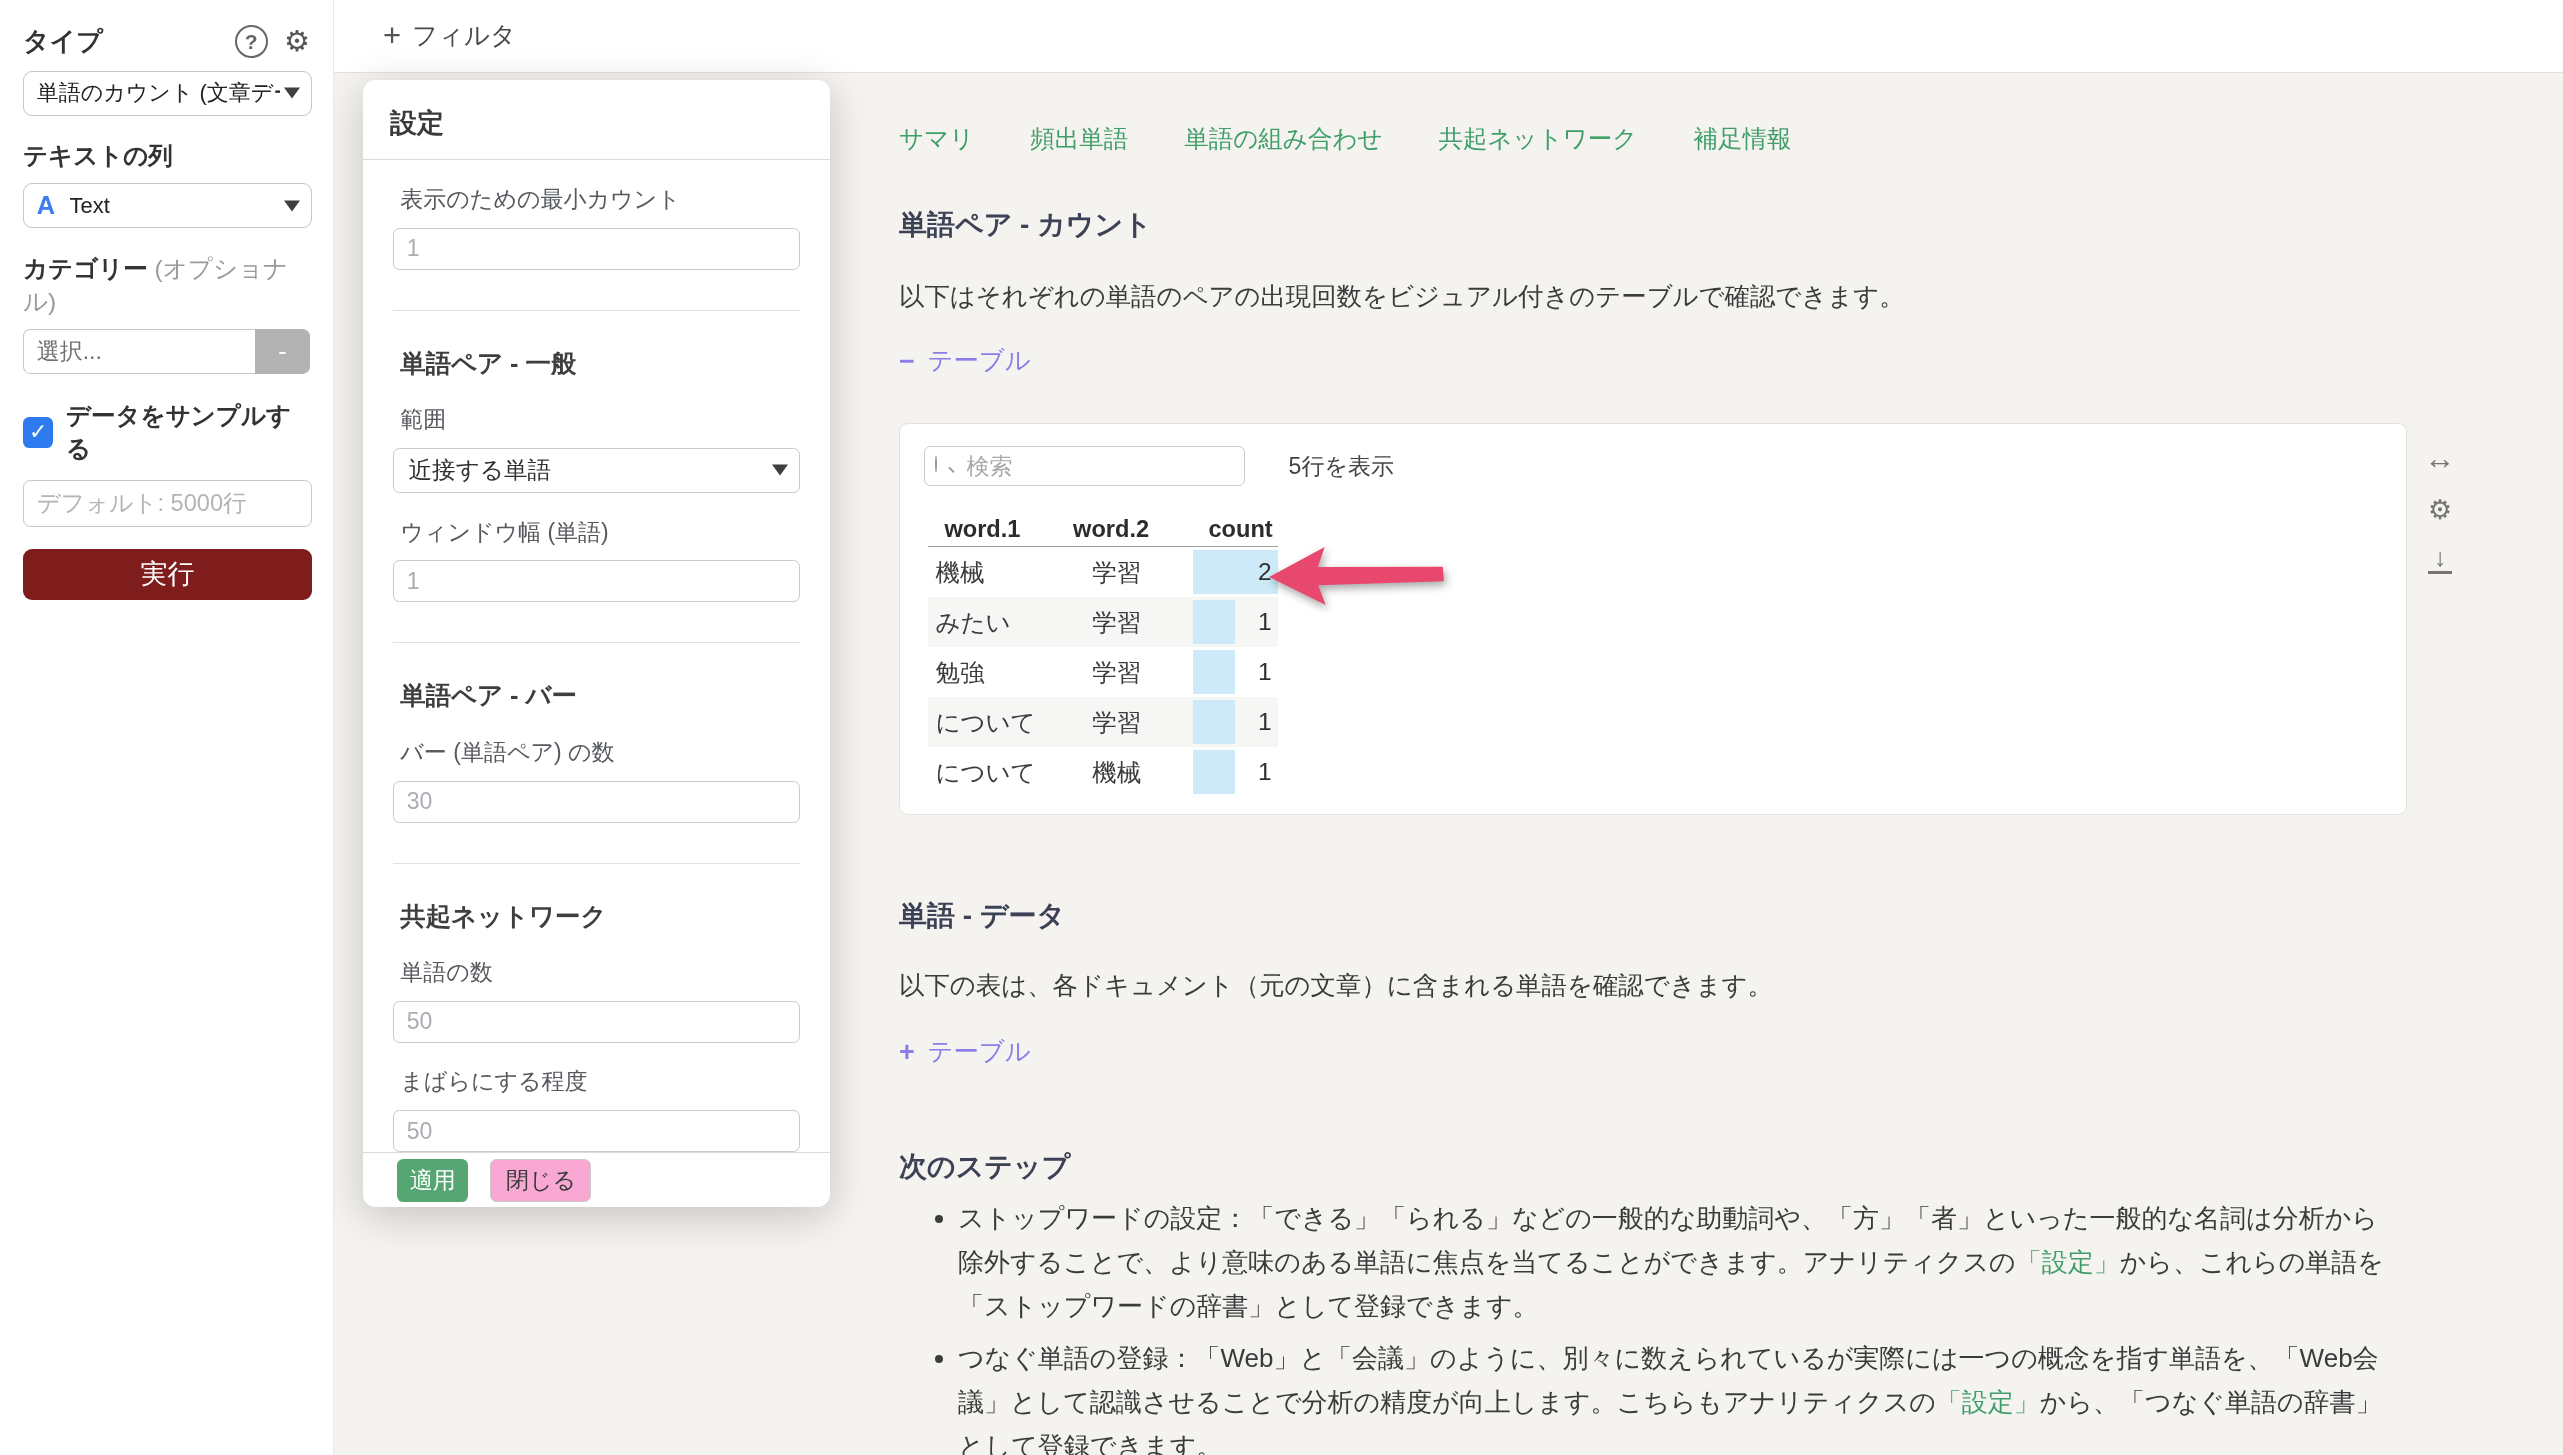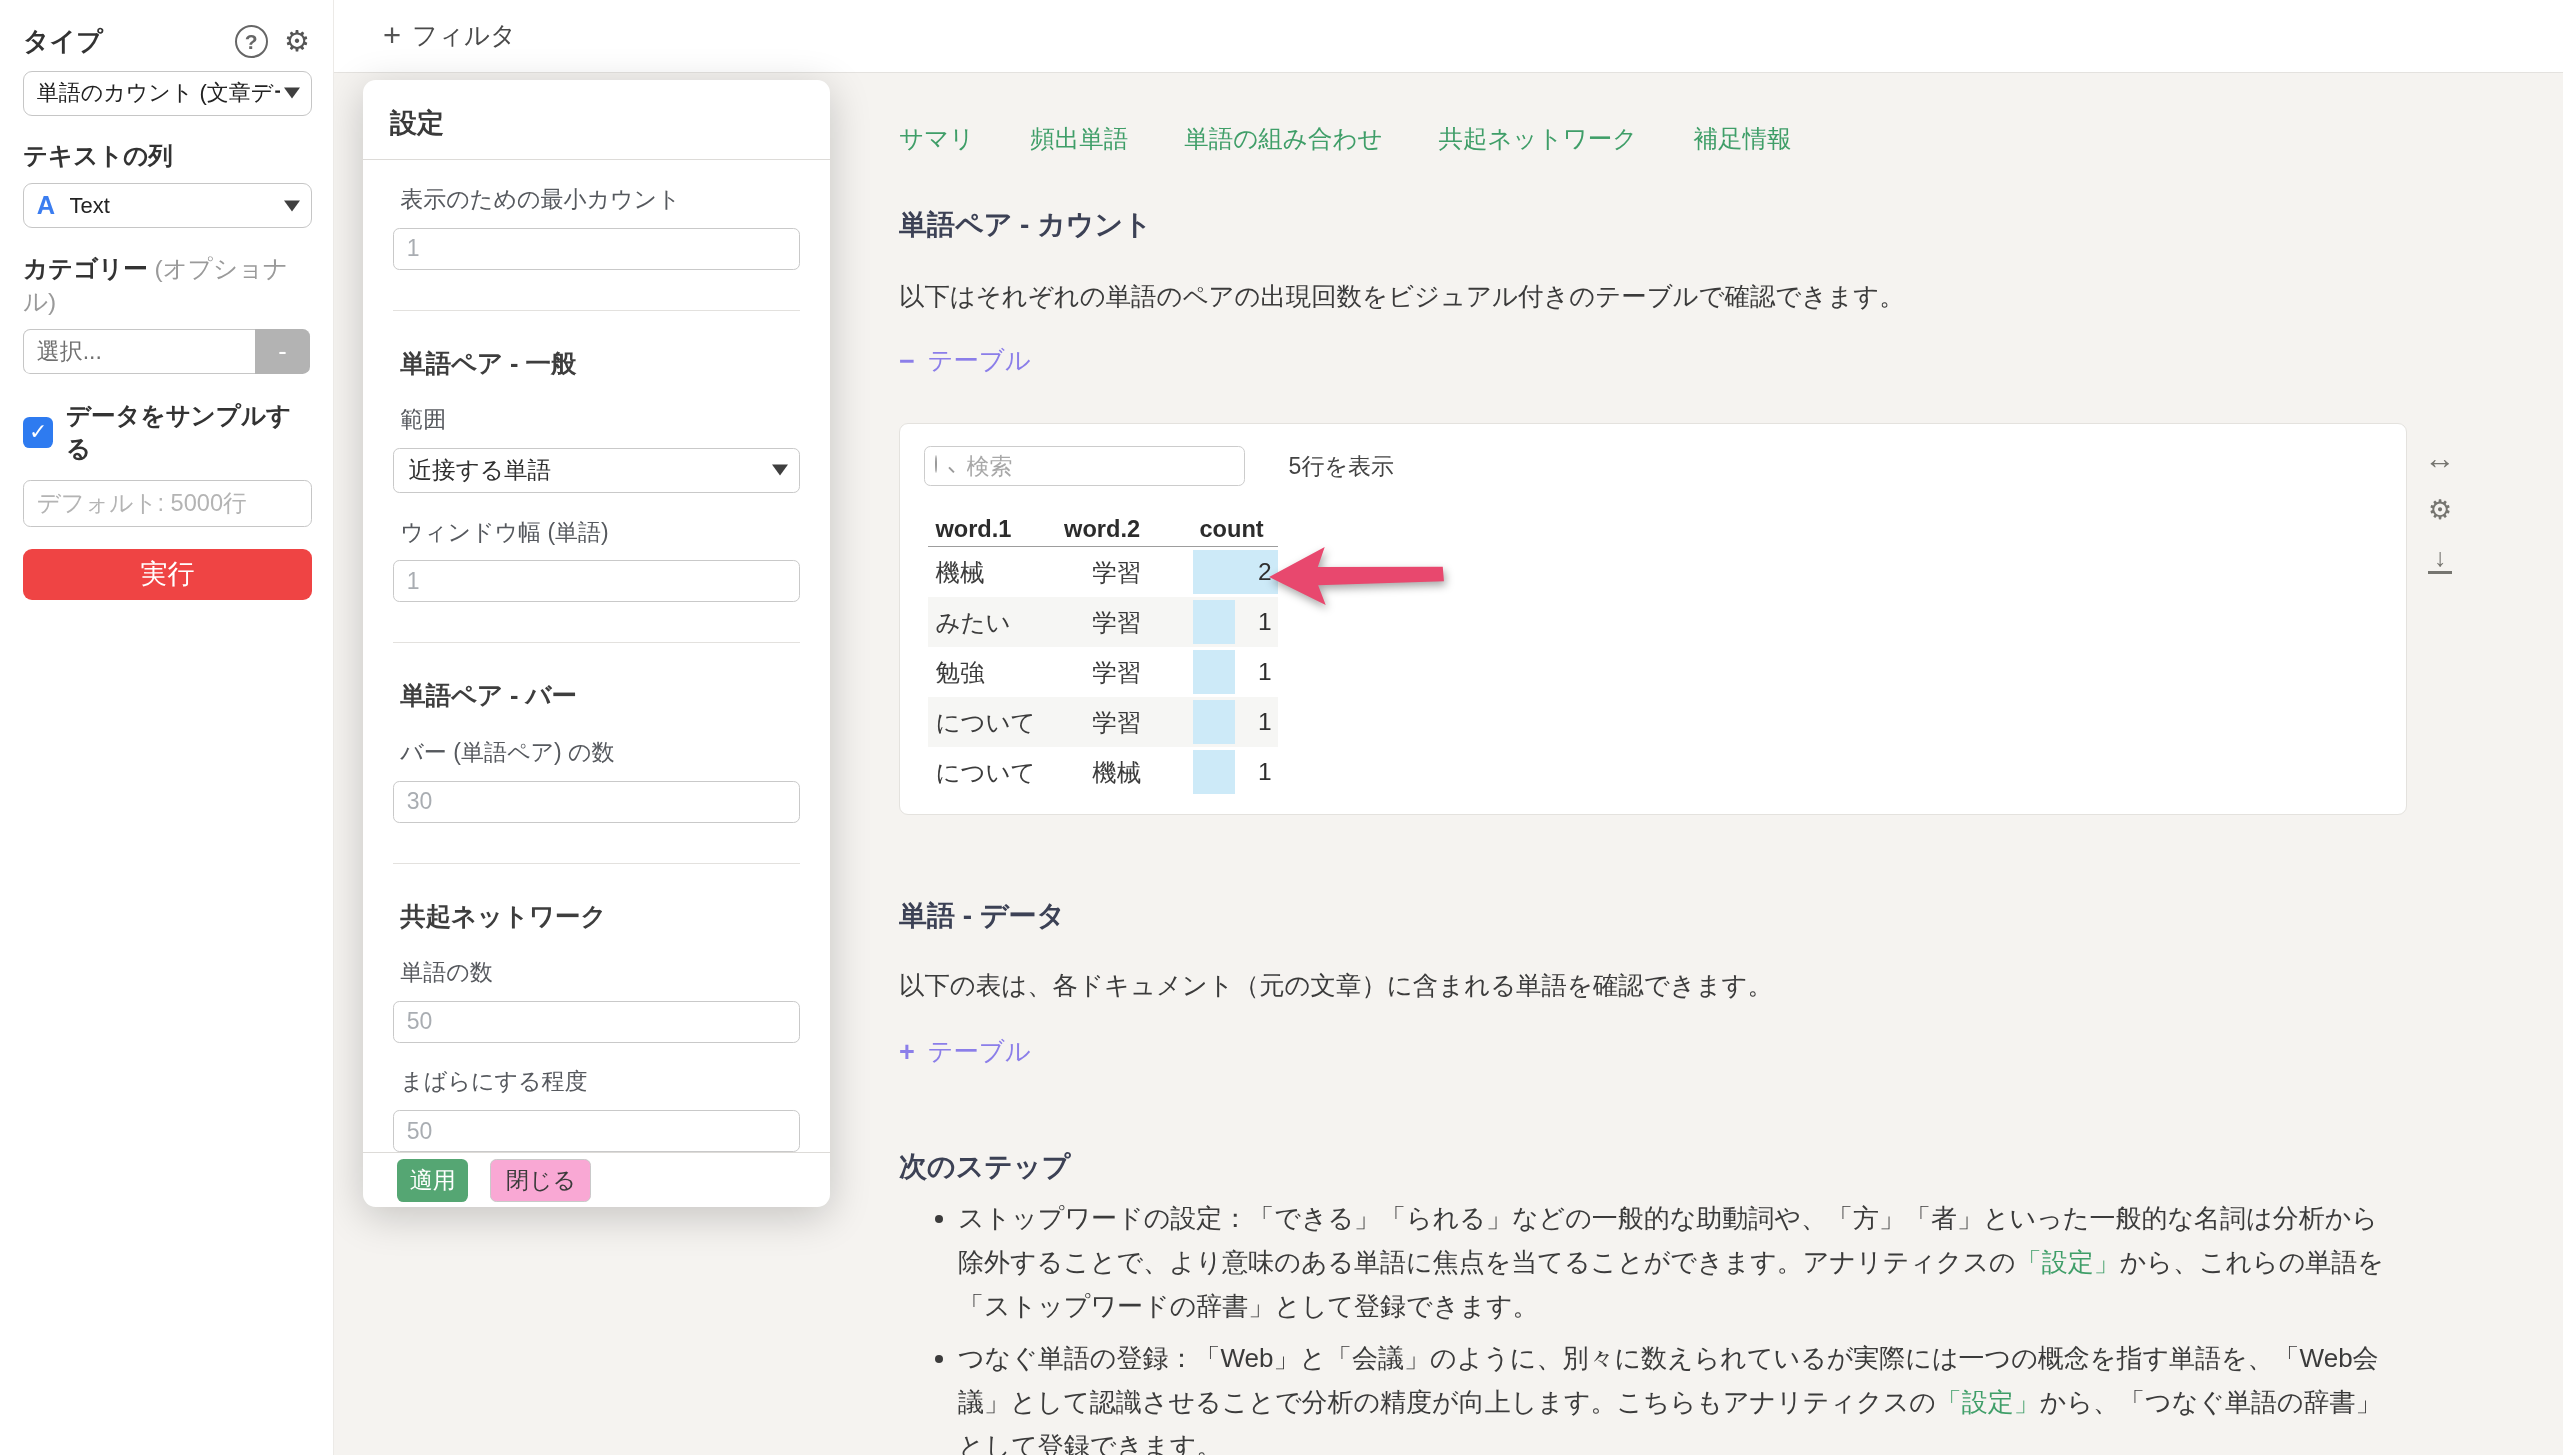--- a/index.html
+++ b/index.html
@@ -28,21 +28,21 @@
   .sb-label .opt { font-weight:normal; color:#9a9a9a; }
   .a-glyph { color:#3b7df0; font-weight:bold; font-size:25.4px; margin-right:14.5px; }
   .cat-row { display:flex; margin-bottom:25.4px; }
   .cat-input { width:232px; height:45px; border:1.4px solid #c6c6c6; border-right:none; border-radius:7.3px 0 0 7.3px; font-size:23px; padding:0 12.7px; color:#333; }
   .cat-input::placeholder { color:#6f6f6f; }
   .minus-btn { width:56px; height:45px; background:#b3b3b3; border:none; border-radius:0 7.3px 7.3px 0; color:#fff; font-size:25.4px; cursor:pointer; }
   .check-row { display:flex; align-items:center; margin-bottom:14.5px; }
   .checkbox { width:31px; height:31px; background:#2e7bf0; border-radius:6.4px; display:flex; align-items:center; justify-content:center; color:#fff; font-size:22px; font-weight:bold; margin-right:12.7px; cursor:pointer; }
   .samp-input { width:289px; height:47px; border:1.4px solid #c6c6c6; border-radius:7.3px; font-size:23.6px; padding:0 12.7px; margin-bottom:22px; }
   .samp-input::placeholder { color:#b4b4b4; }
-  .run-btn { width:289px; height:51px; background:#ef4444; border:none; border-radius:9px; color:#fff; font-size:27px; cursor:pointer; }
+  .run-btn { width:289px; height:51px; background:#7f1d1d; border:none; border-radius:9px; color:#fff; font-size:27px; cursor:pointer; }
   
   .panel { position:absolute; left:363px; top:80px; width:467px; height:1127px; background:#fff; border-radius:12.7px; box-shadow:0 9px 41px rgba(0,0,0,.20); z-index:2; display:flex; flex-direction:column; }
   .panel-head { padding:25.4px 27px 18px 27px; }
   .panel-title { font-size:27px; font-weight:bold; color:#3a3a3a; }
   .panel-hr { border-top:1.4px solid #dddbd8; }
   .panel-body { flex:1; padding:0 30px; }
   .p-label { font-size:23px; color:#56595e; margin:23.6px 0 12.7px 7.3px; }
   .p-input { width:100%; height:42px; border:1.4px solid #c9c9c9; border-radius:6.4px; font-size:23px; padding:0 12.7px; }
   .p-input::placeholder { color:#a9adb2; }
   .p-divider { border-top:1.4px solid #e3e1de; margin:40px 0 0 0; }
@@ -63,21 +63,21 @@
   .table-card { position:absolute; left:899px; top:423px; width:1508px; height:392px; background:#fff; border:1.4px solid #e4e2de; border-radius:9px; padding:22px 23.6px 0 23.6px; }
   .card-top { display:flex; align-items:center; gap:44px; }
   .search-box { position:relative; width:321px; height:40px; }
   .search-box input { width:100%; height:100%; border:1.4px solid #cccccc; border-radius:6.4px; font-size:23px; padding:0 11px 0 42px; }
   .search-box input::placeholder { color:#a8a8a8; }
   .mag { position:absolute; left:11.8px; top:10px; width:18px; height:18px; pointer-events:none; }
   .mag .lens { width:14.5px; height:14.5px; border:1.8px solid #9a9a9a; border-radius:50%; }
   .mag .tail { position:absolute; left:12.7px; top:12.7px; width:7.3px; height:1.8px; background:#9a9a9a; transform:rotate(45deg); }
   .rows-shown { font-size:23px; color:#444; }
   .wp-table { margin:27px 0 0 4.5px; width:350px; }
-  .wp-header { display:flex; height:33px; align-items:center; }
+  .wp-header { display:flex; height:33px; align-items:center;margin-left:9px; }
   .wp-header .hc { font-size:23.6px; font-weight:bold; color:#2c2c2c; }
   .hc.c1 { width:136px; padding-left:7.3px; }
   .hc.c2 { width:111px; }
   .hc.c3 { width:94px; text-align:right; padding-right:5.4px; }
   .wp-rule { border-top:1.8px solid #9d9d9d; }
   .wp-row { display:flex; height:50px; align-items:center; }
   .wp-row:nth-child(even) { background:#f6f6f4; }
   .cell { font-size:24.5px; color:#3c3c3c; }
   .cell.c1 { width:136px; padding-left:7.3px; }
   .cell.c2 { width:111px;margin-left:40px; }

